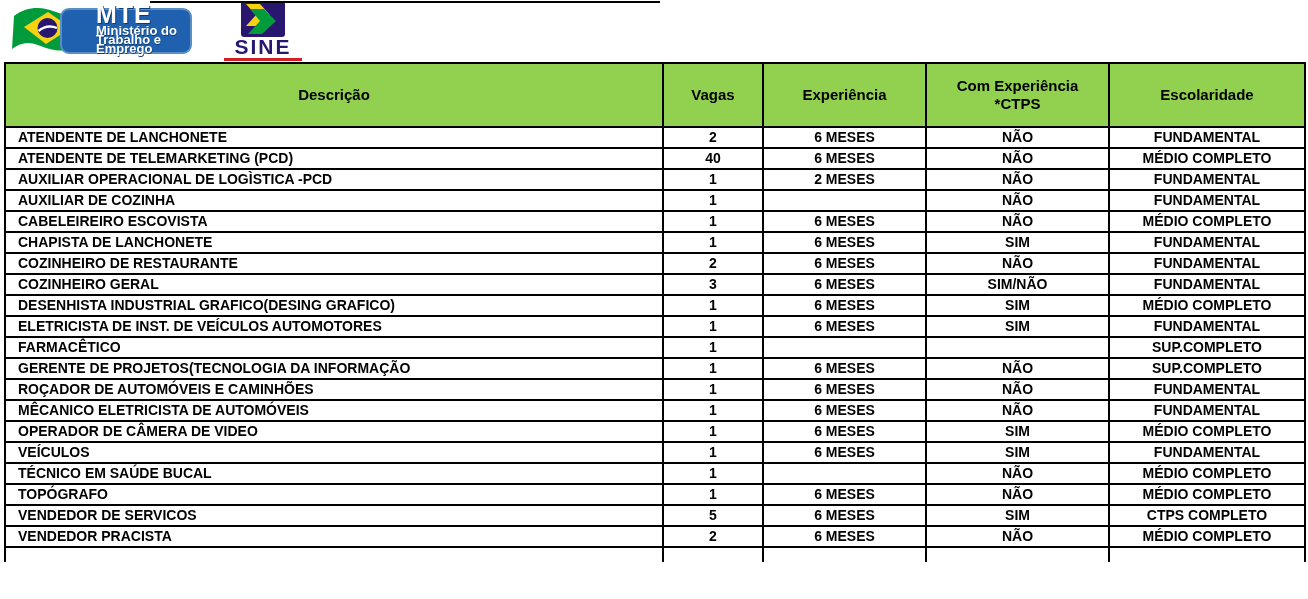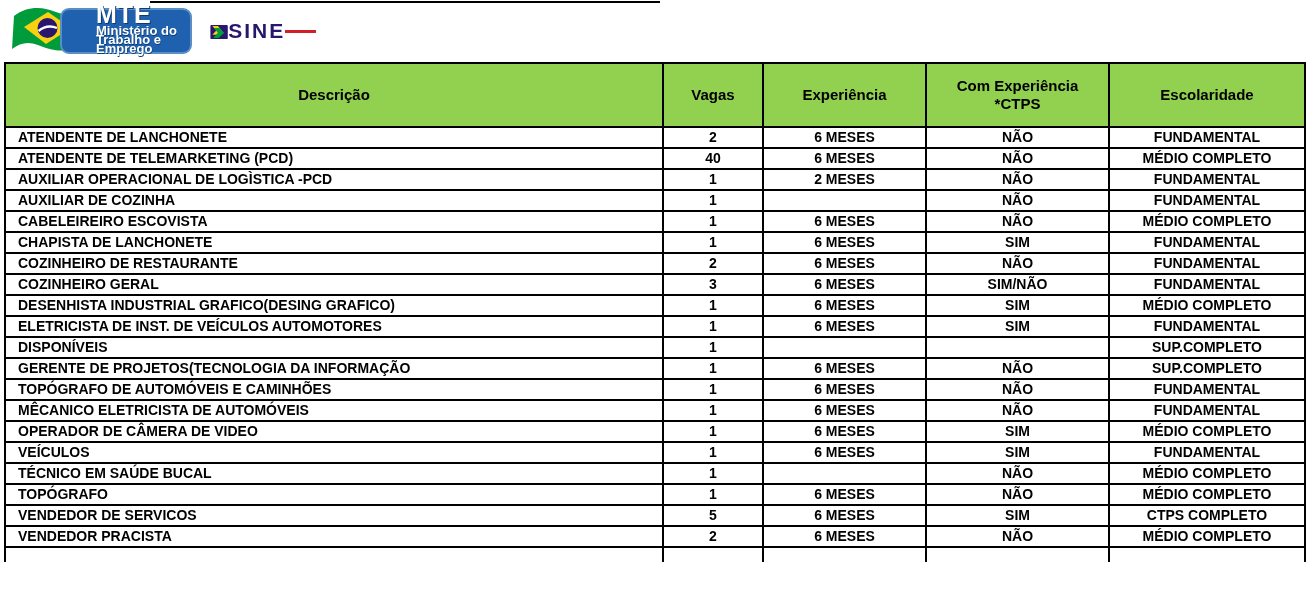--- a/index.html
+++ b/index.html
@@ -37,21 +37,21 @@
     border:2px solid #5a8fc6;border-radius:9px;
     padding:2px 2px 8px 34px;
     display:flex;flex-direction:column;justify-content:center;
   }
   .mte-acronym{color:#fff;font-size:25px;line-height:23px;letter-spacing:1px;text-shadow:1px 1px 0 #0e3a6e;}
   .mte-sub{color:#fff;font-size:13px;line-height:9px;text-shadow:0.5px 0.5px 0 #0e3a6e;}
   .flag-svg{position:absolute;left:0;top:0;width:80px;height:54px;}
   
   .sine-logo{
     position:absolute;left:210px;top:0;width:106px;height:62px;
-    display:flex;flex-direction:row;align-items:center;justify-content:flex-start;
+    display:flex;flex-direction:column;align-items:center;justify-content:flex-start;
   }
   .sine-mark{width:46px;height:36px;margin-top:1px;}
   .sine-name{color:var(--sine-navy);font-size:21px;line-height:20px;letter-spacing:2px;}
   .sine-tagline{width:78px;height:3px;background:var(--tagline-red);margin-top:1px;}
   
   .title-box{
     position:absolute;left:658px;top:1px;width:646px;height:61px;
     border:2px solid var(--border-black);
     display:flex;flex-direction:column;
     background:#fff;
@@ -223,35 +223,35 @@
           <td>MÉDIO COMPLETO</td>
         </tr>
         <tr>
           <td class="desc">ELETRICISTA DE INST. DE VEÍCULOS AUTOMOTORES</td>
           <td>1</td>
           <td>6 MESES</td>
           <td>SIM</td>
           <td>FUNDAMENTAL</td>
         </tr>
         <tr>
-          <td class="desc">DISPONÍVEIS</td>
+          <td class="desc">FARMACÊTICO</td>
           <td>1</td>
           <td></td>
           <td></td>
           <td>SUP.COMPLETO</td>
         </tr>
         <tr>
           <td class="desc">GERENTE DE PROJETOS(TECNOLOGIA DA INFORMAÇÃO</td>
           <td>1</td>
           <td>6 MESES</td>
           <td>NÃO</td>
           <td>SUP.COMPLETO</td>
         </tr>
         <tr>
-          <td class="desc">TOPÓGRAFO DE AUTOMÓVEIS E CAMINHÕES</td>
+          <td class="desc">ROÇADOR DE AUTOMÓVEIS E CAMINHÕES</td>
           <td>1</td>
           <td>6 MESES</td>
           <td>NÃO</td>
           <td>FUNDAMENTAL</td>
         </tr>
         <tr>
           <td class="desc">MÊCANICO ELETRICISTA DE AUTOMÓVEIS</td>
           <td>1</td>
           <td>6 MESES</td>
           <td>NÃO</td>

